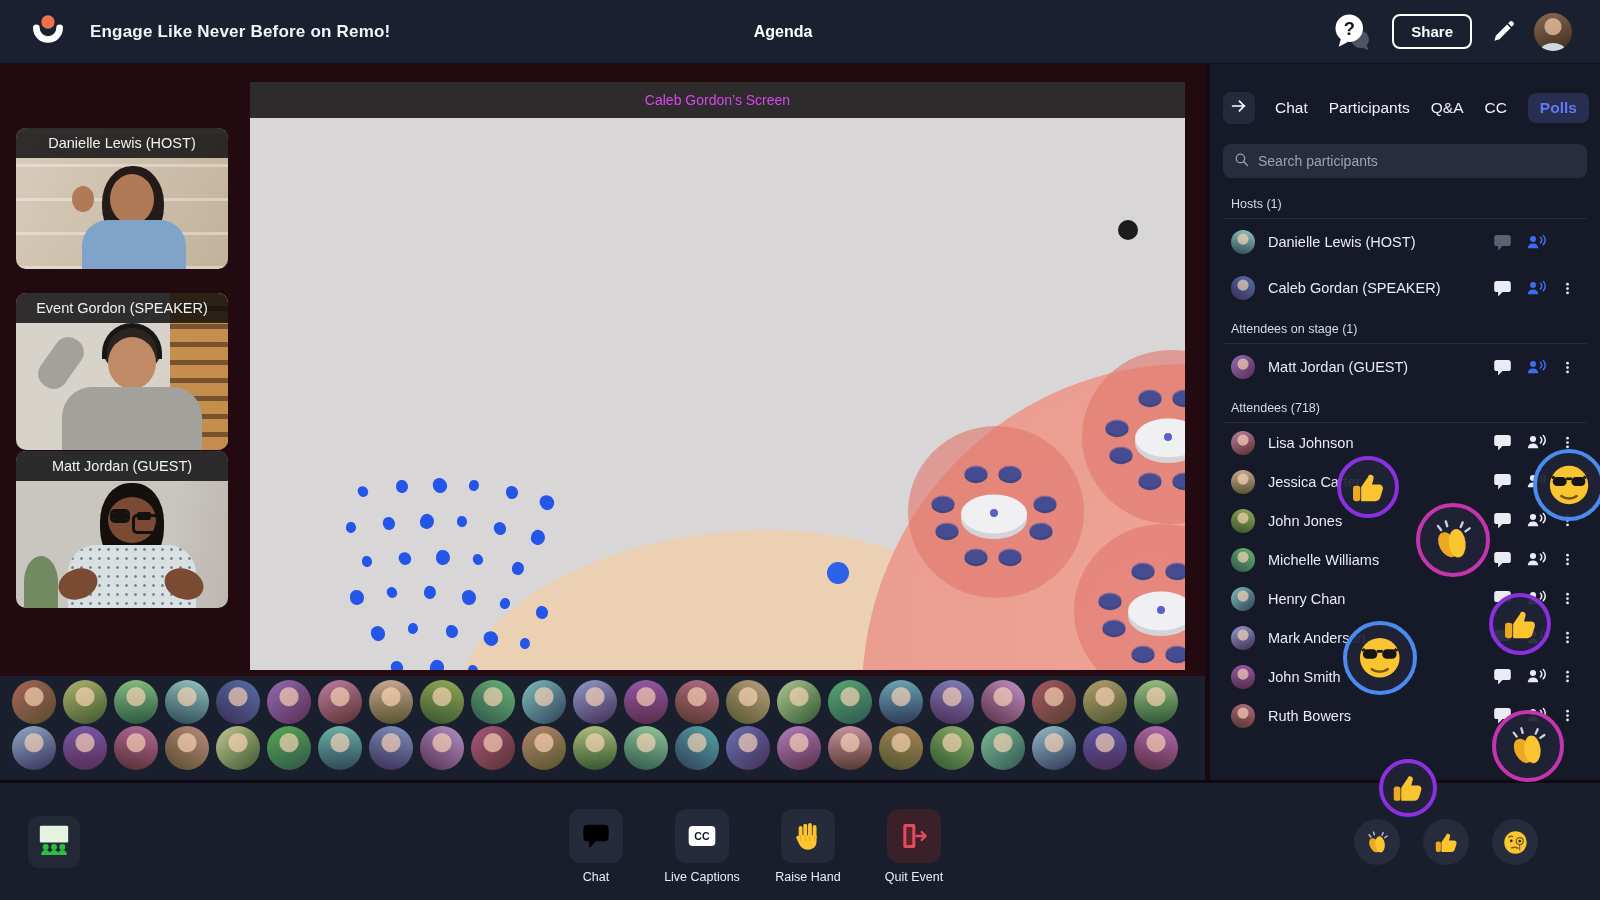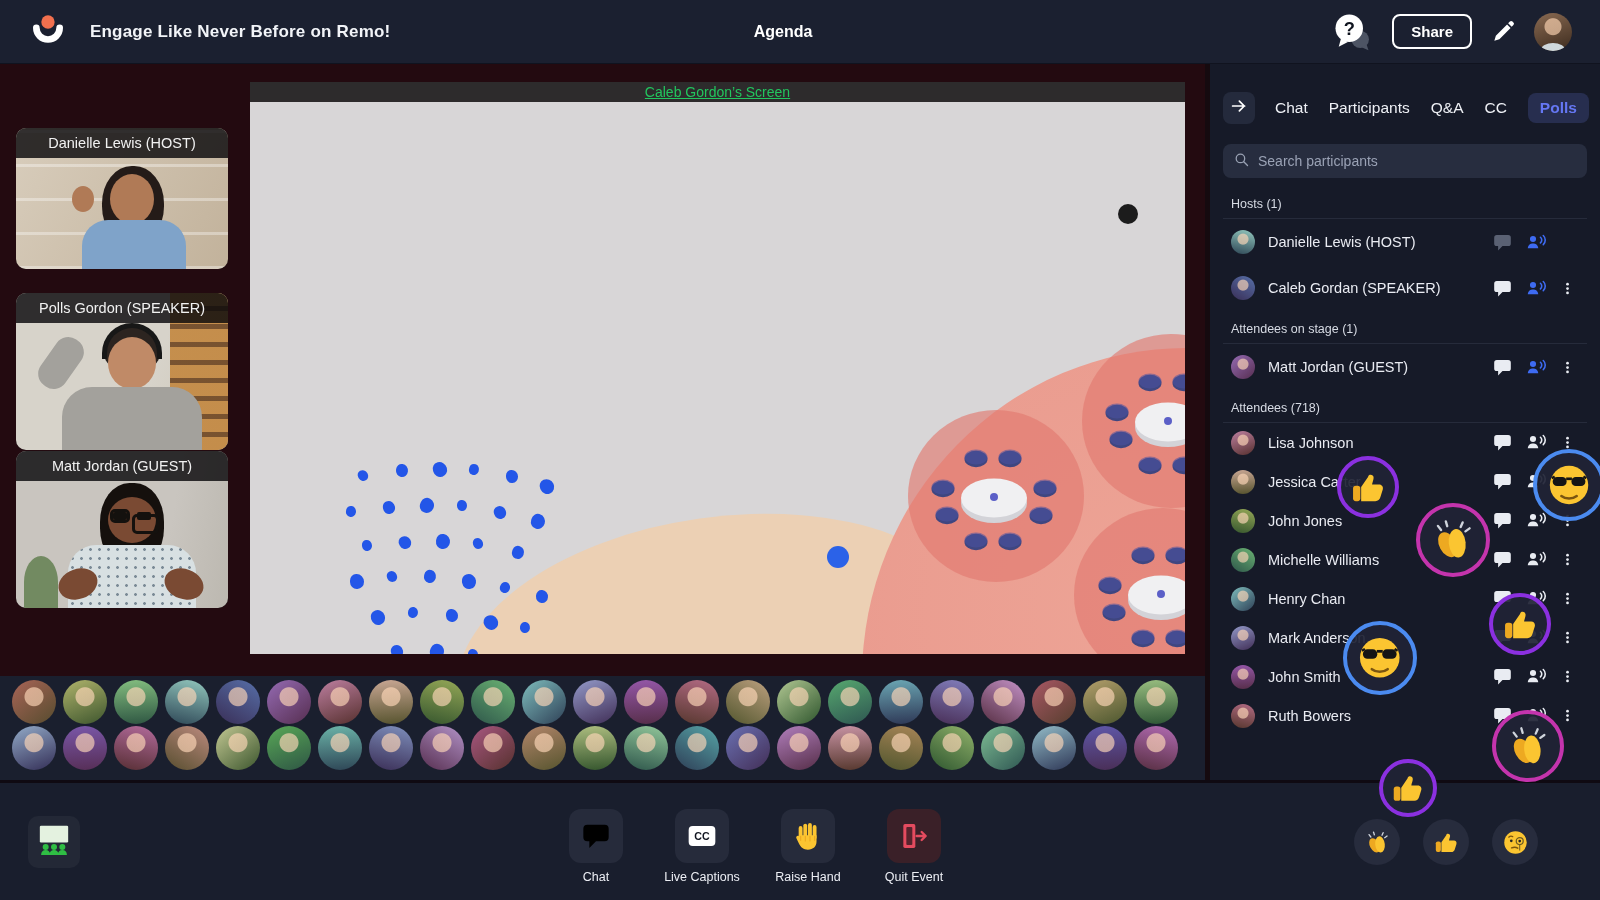--- a/index.html
+++ b/index.html
@@ -73,21 +73,21 @@
   .t-matt .glasses { position:absolute; left:94px; top:58px; width:20px; height:14px; border:3px solid #14110e; border-radius:5px; box-shadow:24px 0 0 -3px #14110e, 24px 0 0 0 #14110e inset; }
   .t-matt .glasses::after { content:""; position:absolute; left:19px; top:2px; width:21px; height:14px; border:3px solid #14110e; border-radius:5px; }
   .t-matt .torso { position:absolute; left:52px; top:94px; width:128px; height:64px; border-radius:28px 28px 0 0;
       background: radial-gradient(#7a8a96 1.3px, transparent 1.5px) 0 0/9px 9px, #d8e0e2; }
   .t-matt .handL, .t-matt .handR { position:absolute; width:40px; height:30px; border-radius:50%; background:#7a4a33; top:118px; }
   .t-matt .handL { left:42px; transform:rotate(-20deg); }
   .t-matt .handR { left:148px; transform:rotate(20deg); }
 
   
   .screenshare { position:absolute; left:250px; top:82px; width:935px; height:580px; z-index:10; }
-  .share-header { height:20px; background:#2d2b2c; color:#22c55e; font-size:14px; display:flex; align-items:center; justify-content:center;text-decoration:underline; }
+  .share-header { height:36px; background:#2d2b2c; color:#d946ef; font-size:14px; display:flex; align-items:center; justify-content:center; }
   .slide { position:relative; width:935px; height:552px; background:#d8d6d7; overflow:hidden; }
   .blob-beige { position:absolute; left:205px; top:415px; width:530px; height:290px; border-radius:50%; background:#ecd0b4; transform:rotate(-8deg); }
   .blob-salmon { position:absolute; left:612px; top:246px; width:650px; height:660px; border-radius:50%; background:radial-gradient(circle at 45% 40%, #eda496, #e8968a); }
   .pinkzone { position:absolute; border-radius:50%; background:#e27a70; opacity:.65; }
   .pz1 { left:658px; top:308px; width:176px; height:172px; }
   .pz2 { left:832px; top:232px; width:178px; height:174px; }
   .pz3 { left:824px; top:406px; width:178px; height:174px; }
   .tgroup { position:absolute; width:140px; height:110px; }
   .bdot { position:absolute; background:#2356e8; border-radius:46% 54% 50% 50%; }
   .dot-black { position:absolute; left:868px; top:102px; width:20px; height:20px; border-radius:50%; background:#1c1c1c; }
@@ -170,21 +170,21 @@
   </div>
   <div class="tile t-caleb">
     <div class="photo">
       <div class="blinds"></div>
         <div class="arm"></div>
         <div class="hair"></div>
         <div class="head"></div>
         <div class="headset"></div>
         <div class="torso"></div>
     </div>
-    <div class="label">Polls Gordon (SPEAKER)</div>
+    <div class="label">Event Gordon (SPEAKER)</div>
   </div>
   <div class="tile t-matt">
     <div class="photo">
       <div class="plant"></div>
         <div class="hair"></div>
         <div class="head"></div>
         <div class="glasses"></div>
         <div class="torso"></div>
         <div class="handL"></div>
         <div class="handR"></div>

